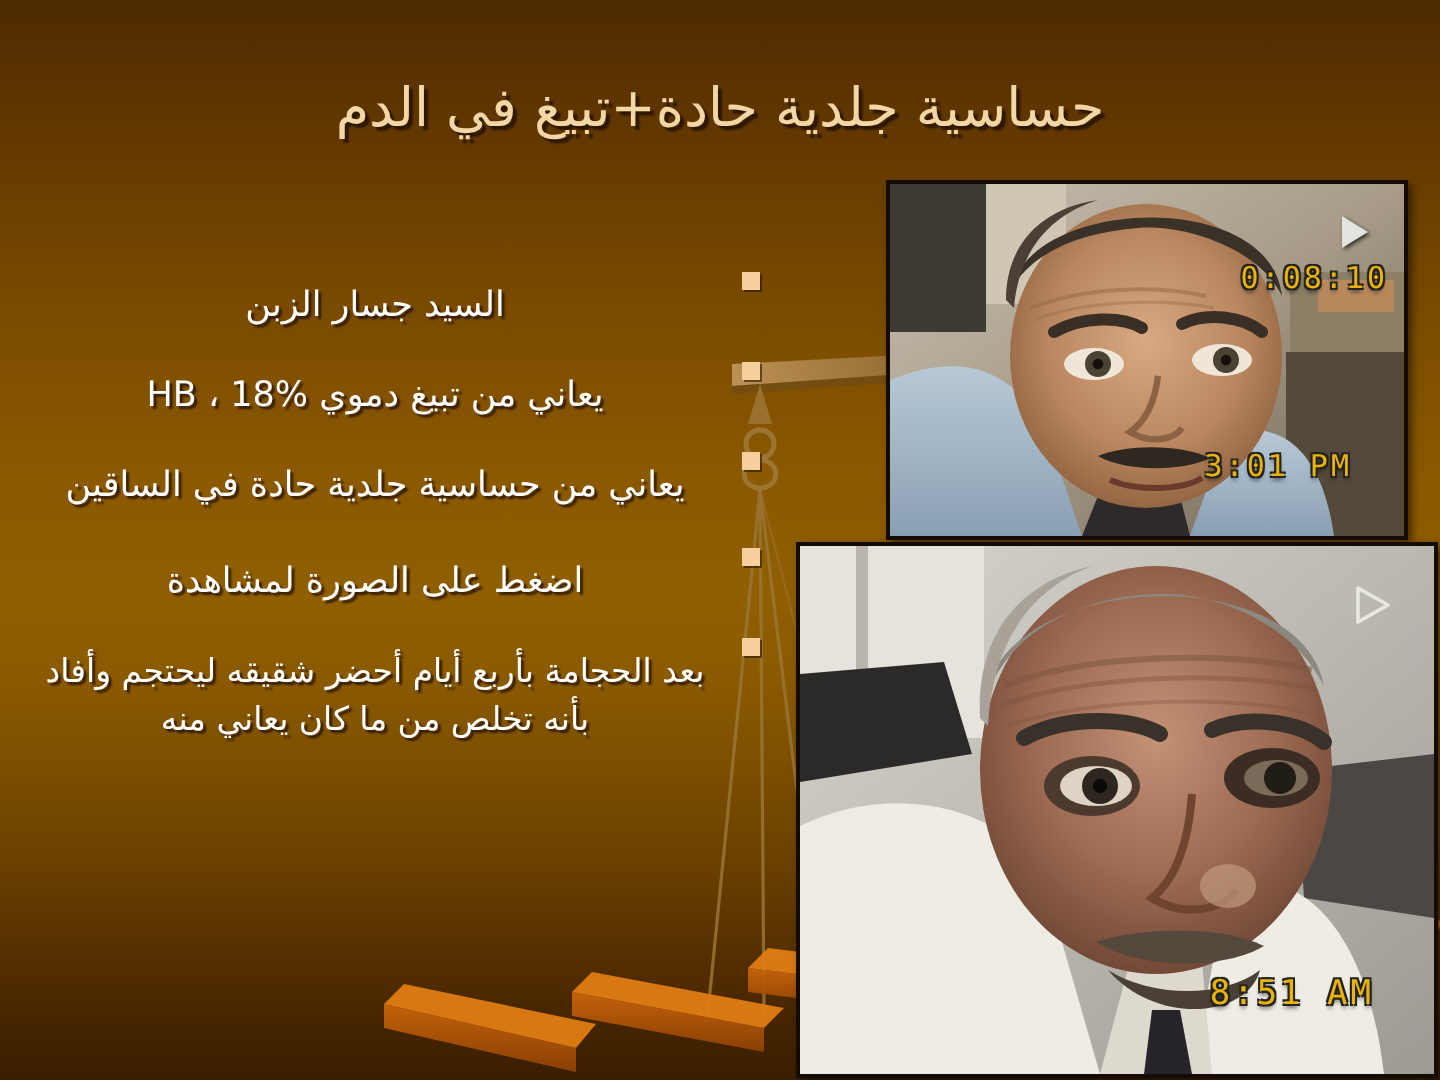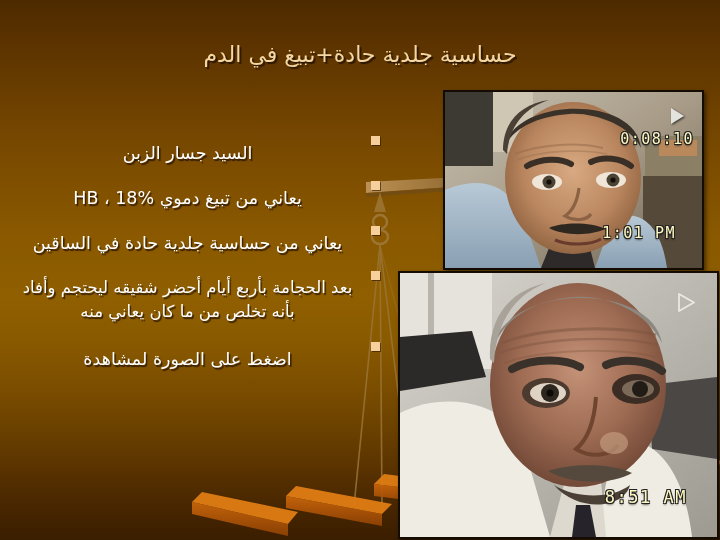--- a/index.html
+++ b/index.html
@@ -42,21 +42,21 @@
 
   
   .title {
     position: absolute;
     left: 40px;
     top: 38px;
     width: 640px;
     text-align: center;
     direction: rtl;
     font-family: "DejaVu Sans", "Liberation Sans", sans-serif;
-    font-size: 22px;
+    font-size: 27px;
     line-height: 34px;
     color: #f3d7a4;
     text-shadow: 2px 2px 1px rgba(30,14,0,.75);
     letter-spacing: .5px;
     white-space: nowrap;
   }
 
   
   .body {
     position: absolute;
@@ -112,21 +112,21 @@
     box-shadow: 2px 2px 4px rgba(0,0,0,.5);
     background: #2a2a28;
   }
   #vid-top  { left: 443px; top: 90px;  width: 257px; height: 176px; }
   #vid-bot  { left: 398px; top: 271px; width: 317px; height: 264px; }
 
   .vcanvas { position:absolute; inset:0; }
 
   .osd {
     position: absolute;
-    color: #fef9c3;
+    color: #eab308;
     font-family: "DejaVu Sans Mono", "Liberation Mono", monospace;
     letter-spacing: 1.5px;
     text-shadow:
        1px 1px 0 #232323, -1px -1px 0 #232323,
        1px -1px 0 #232323, -1px 1px 0 #232323,
        0 2px 2px rgba(0,0,0,.6);
     white-space: nowrap;
   }
   #vid-top .osd.tc   { right: 8px;  top: 38px;  font-size: 15px; }
   #vid-top .osd.clk  { right: 26px; bottom: 26px; font-size: 15px; }
@@ -192,28 +192,28 @@
       <span class="marker"></span>
       <span class="btext">يعاني من تبيغ دموي HB ، 18%</span>
     </div>
 
     <div class="bullet">
       <span class="marker"></span>
       <span class="btext">يعاني من حساسية جلدية حادة في الساقين</span>
     </div>
 
 
+    <div class="bullet" style="margin-top:10px;">
+      <span class="marker"></span>
+      <span class="btext">اضغط على الصورة لمشاهدة</span>
+    </div>
+
     <div class="bullet">
       <span class="marker"></span>
       <span class="btext wide">بعد  الحجامة بأربع أيام أحضر شقيقه ليحتجم وأفاد بأنه تخلص من ما كان يعاني منه</span>
-    </div>
-
-    <div class="bullet" style="margin-top:10px;">
-      <span class="marker"></span>
-      <span class="btext">اضغط على الصورة لمشاهدة</span>
     </div>
 
   </div>
 
   <div class="wordart">
     <svg width="300" height="76" viewBox="0 0 300 76">
       <defs>
         <linearGradient id="wa-face" x1="0" y1="0" x2="0" y2="1">
           <stop offset="0" stop-color="#ffd27a"></stop>
           <stop offset="0.45" stop-color="#f8a331"></stop>
@@ -290,21 +290,21 @@
 
       <path d="M104,136 C118,130 146,130 160,137 C146,144 118,144 104,136 Z" fill="#2f2820"></path>
 
       <path d="M110,148 C124,154 146,153 156,147" stroke="#6a3a2c" stroke-width="3" fill="none"></path>
 
       <path d="M70,62 C96,52 132,50 158,56" stroke="#9a6e4c" stroke-width="2" fill="none" opacity=".6"></path>
       <path d="M72,68 C98,58 136,57 162,62" stroke="#9a6e4c" stroke-width="1.6" fill="none" opacity=".45"></path>
     </svg>
     <span class="playtri"></span>
     <span class="osd tc">0:08:10</span>
-    <span class="osd clk">1:01 PM</span>
+    <span class="osd clk">3:01 PM</span>
   </div>
 
   <div class="vid" id="vid-bot">
     <svg class="vcanvas" viewBox="0 0 317 264" preserveAspectRatio="none">
       <defs>
         <linearGradient id="bbg" x1="0" y1="0" x2="1" y2="1">
           <stop offset="0" stop-color="#d9d6cf"></stop>
           <stop offset="1" stop-color="#9d9a92"></stop>
         </linearGradient>
         <radialGradient id="bskin" cx="0.5" cy="0.42" r="0.62">

